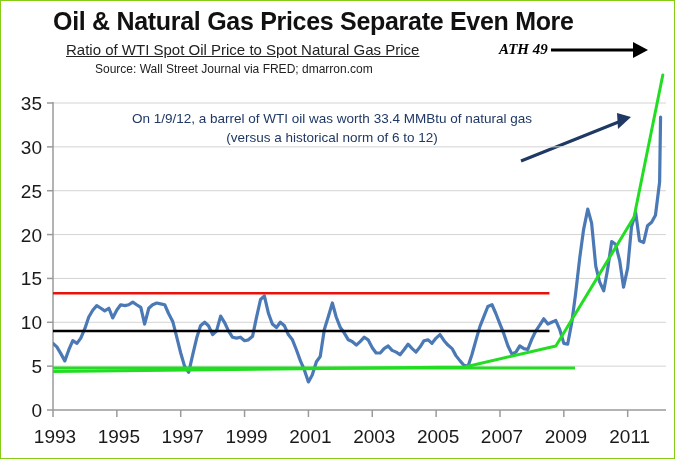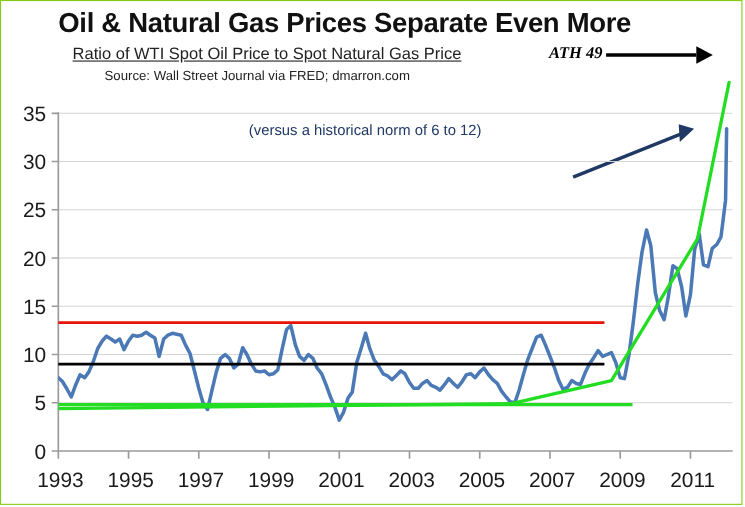--- a/index.html
+++ b/index.html
@@ -58,20 +58,21 @@
   <div id="subtitle">Ratio of WTI Spot Oil Price to Spot Natural Gas Price</div>
   <div id="source">Source: Wall Street Journal via FRED; dmarron.com</div>
 
   <div id="ath-label">ATH 49</div>
   <svg id="ath-arrow" width="100" height="22">
     <line x1="2" y1="11" x2="84" y2="11" stroke="#000" stroke-width="3"></line>
     <polygon points="84,3 99,11 84,19" fill="#000"></polygon>
   </svg>
 
   <div id="annot">
+    <span>On 1/9/12, a barrel of WTI oil was worth 33.4 MMBtu of natural gas</span>
     <span class="l2">(versus a historical norm of 6 to 12)</span>
   </div>
 
   <svg id="trend-arrow" width="120" height="56">
     <line x1="4" y1="50" x2="104" y2="10" stroke="#1F3864" stroke-width="3"></line>
     <polygon points="100,2 114,6 101,18" fill="#1F3864"></polygon>
   </svg>
 
   <svg id="plot" width="675" height="459" style="position:absolute;left:0;top:0;">
     <g id="gridlines">

